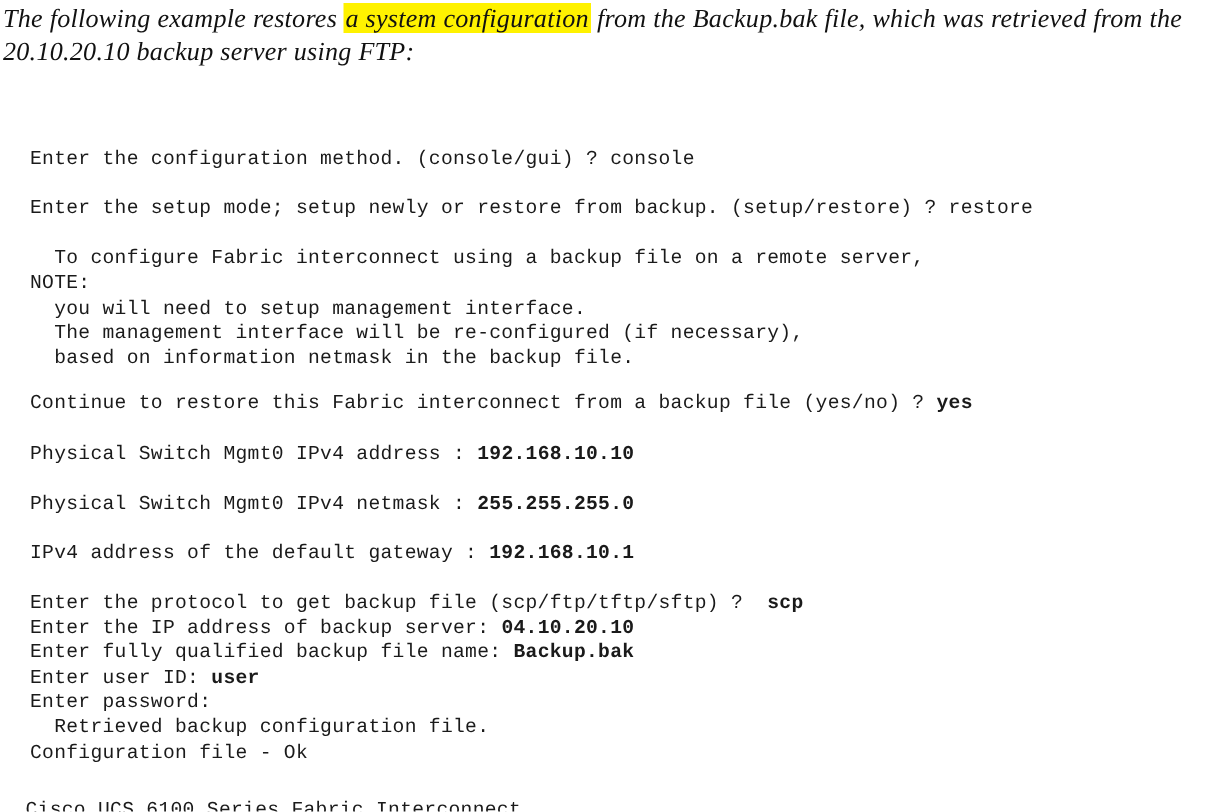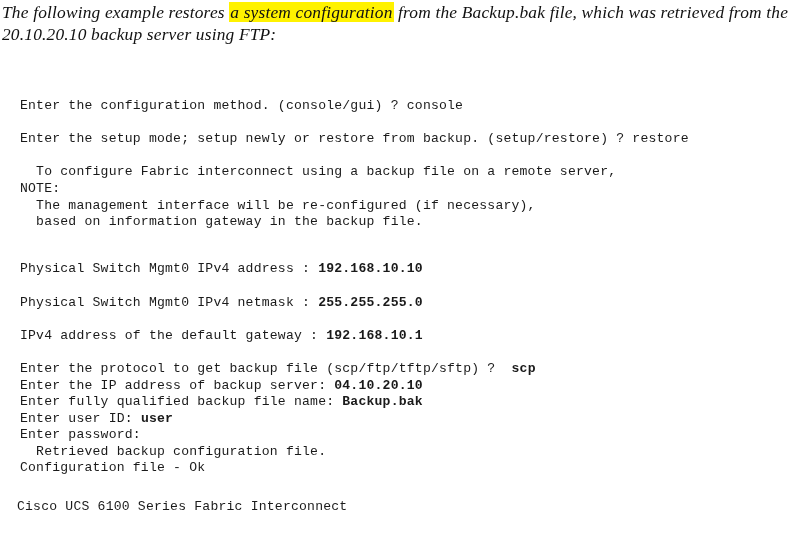--- a/index.html
+++ b/index.html
@@ -94,24 +94,28 @@
         <div class="line"><span>Enter the configuration method. (console/gui) ? console</span></div>
       </div>
       <div class="gap-line"></div>
       <div class="blk console-indent">
         <div class="line"><span>Enter the setup mode; setup newly or restore from backup. (setup/restore) ? restore</span></div>
       </div>
       <div class="gap-line"></div>
       <div class="blk console-indent">
         <div class="line"><span>  To configure Fabric interconnect using a backup file on a remote server,</span></div>
         <div class="line"><span>NOTE:</span></div>
+        <div class="line"><span>  you will need to setup management interface.</span></div>
         <div class="line"><span>  The management interface will be re-configured (if necessary),</span></div>
-        <div class="line"><span>  based on information gateway in the backup file.</span></div>
+        <div class="line"><span>  based on information netmask in the backup file.</span></div>
       </div>
       <div class="gap-small"></div>
+      <div class="blk console-indent">
+        <div class="line"><span>Continue to restore this Fabric interconnect from a backup file (yes/no) ? </span><span class="bold">yes</span></div>
+      </div>
       <div class="gap-line"></div>
       <div class="blk console-indent">
         <div class="line"><span>Physical Switch Mgmt0 IPv4 address : </span><span class="bold">192.168.10.10</span></div>
       </div>
       <div class="gap-line"></div>
       <div class="blk console-indent">
         <div class="line"><span>Physical Switch Mgmt0 IPv4 netmask : </span><span class="bold">255.255.255.0</span></div>
       </div>
       <div class="gap-line"></div>
       <div class="blk console-indent">

